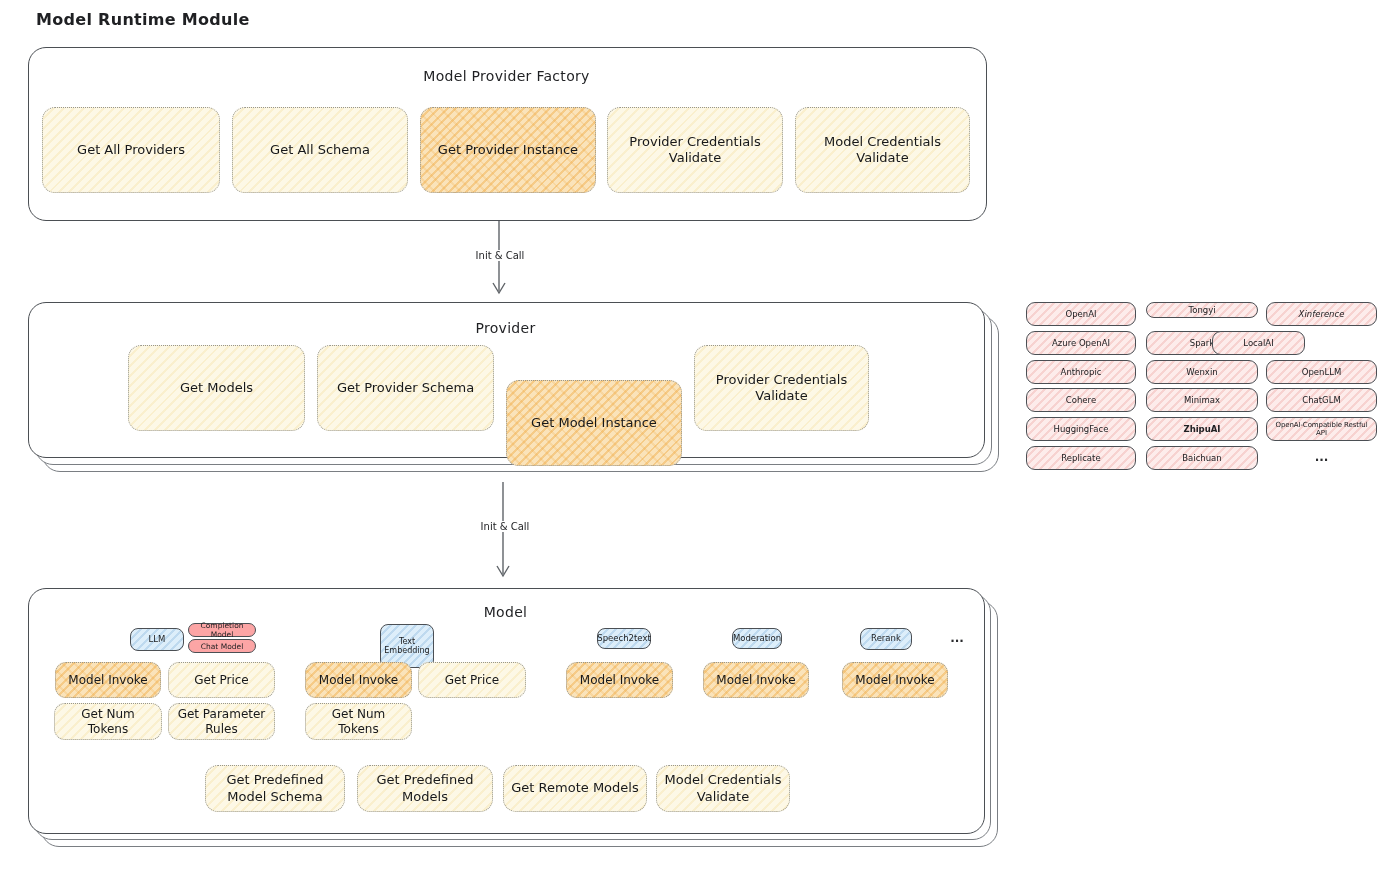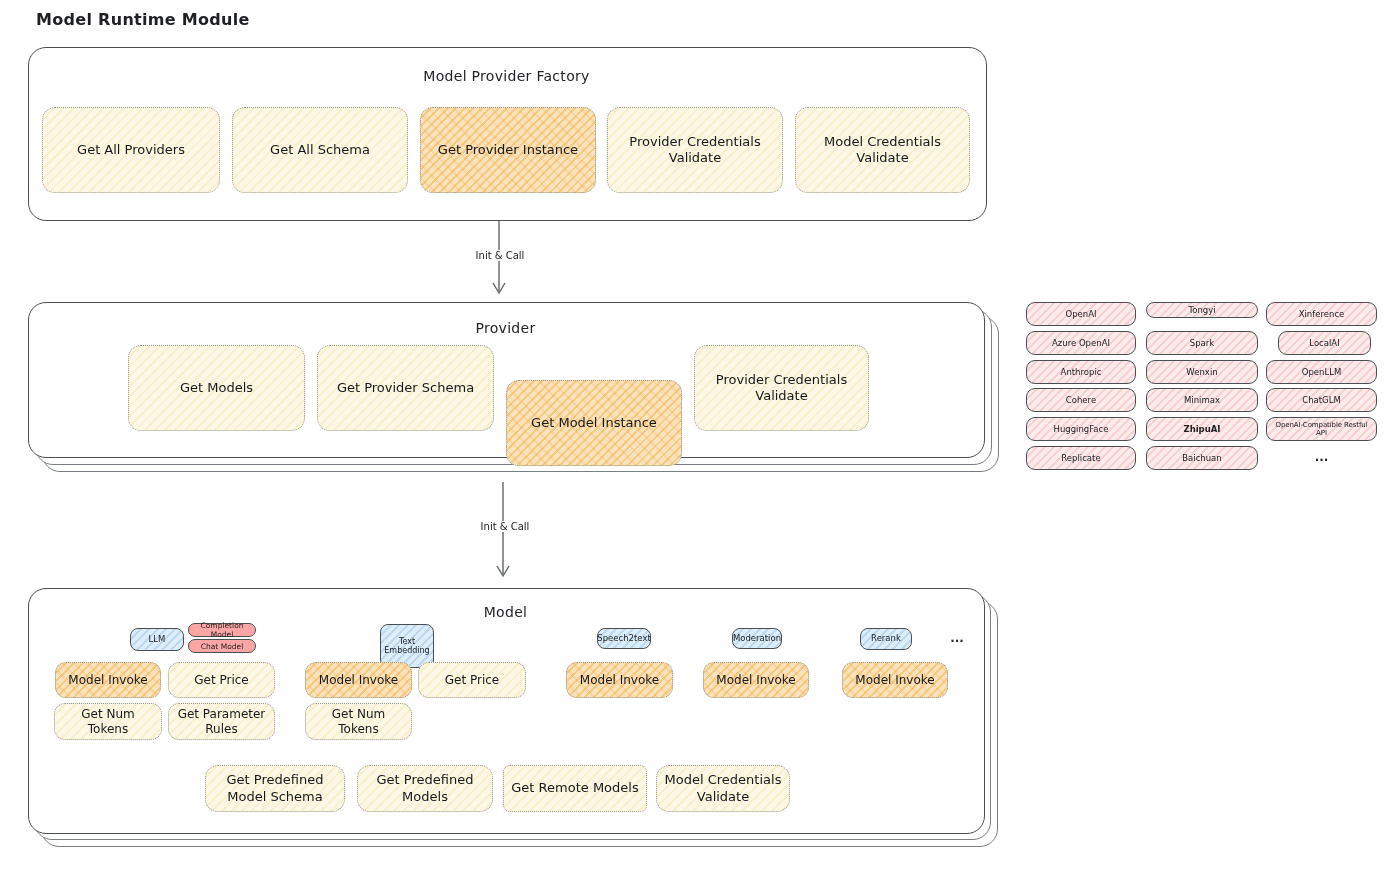--- a/index.html
+++ b/index.html
@@ -97,25 +97,25 @@
   <div class="container-box" style="left:28px; top:302px; width:955px; height:154px;"></div>
   <div class="abs sec-title" style="left:28px; top:320px; width:955px;">Provider</div>
 
   <div class="ybox" style="left:128px; top:345px; width:177px; height:86px;">Get Models</div>
   <div class="ybox" style="left:317px; top:345px; width:177px; height:86px;">Get Provider Schema</div>
   <div class="ybox hl" style="left:506px; top:341px; width:176px; height:86px;margin-top:39px;">Get Model Instance</div>
   <div class="ybox" style="left:694px; top:345px; width:175px; height:86px;">Provider Credentials Validate</div>
 
   <div class="pink" style="left:1026px; top:302px; width:110px; height:24px;">OpenAI</div>
   <div class="pink" style="left:1146px; top:302px; width:112px; height:16px;">Tongyi</div>
-  <div class="pink" style="left:1266px; top:302px; width:111px; height:24px;">Xinference</div>
+  <div class="pink" style="left:1266px; top:302px; width:111px; height:24px;font-style:italic;">Xinference</div>
 
   <div class="pink" style="left:1026px; top:331px; width:110px; height:24px;">Azure OpenAI</div>
   <div class="pink" style="left:1146px; top:331px; width:112px; height:24px;">Spark</div>
-  <div class="pink" style="left:1278px; top:331px; width:93px; height:24px;">LocalAI</div>
+  <div class="pink" style="left:1212px; top:331px; width:93px; height:24px;">LocalAI</div>
 
   <div class="pink" style="left:1026px; top:360px; width:110px; height:24px;">Anthropic</div>
   <div class="pink" style="left:1146px; top:360px; width:112px; height:24px;">Wenxin</div>
   <div class="pink" style="left:1266px; top:360px; width:111px; height:24px;">OpenLLM</div>
 
   <div class="pink" style="left:1026px; top:388px; width:110px; height:24px;">Cohere</div>
   <div class="pink" style="left:1146px; top:388px; width:112px; height:24px;">Minimax</div>
   <div class="pink" style="left:1266px; top:388px; width:111px; height:24px;">ChatGLM</div>
 
   <div class="pink" style="left:1026px; top:417px; width:110px; height:24px;">HuggingFace</div>
@@ -153,16 +153,16 @@
   <div class="ybox small hl" style="left:566px; top:662px; width:107px; height:36px;">Model Invoke</div>
   <div class="ybox small hl" style="left:703px; top:662px; width:106px; height:36px;">Model Invoke</div>
   <div class="ybox small hl" style="left:842px; top:662px; width:106px; height:36px;">Model Invoke</div>
 
   <div class="ybox small" style="left:54px;  top:703px; width:108px; height:37px;">Get Num Tokens</div>
   <div class="ybox small" style="left:168px; top:703px; width:107px; height:37px;">Get Parameter Rules</div>
   <div class="ybox small" style="left:305px; top:703px; width:107px; height:37px;">Get Num Tokens</div>
 
   <div class="ybox" style="left:205px; top:765px; width:140px; height:47px;">Get Predefined Model Schema</div>
   <div class="ybox" style="left:357px; top:765px; width:136px; height:47px;">Get Predefined Models</div>
-  <div class="ybox" style="left:503px; top:765px; width:144px; height:47px;border-radius:7px;">Get Remote Models</div>
+  <div class="ybox" style="left:503px; top:765px; width:144px; height:47px;">Get Remote Models</div>
   <div class="ybox" style="left:656px; top:765px; width:134px; height:47px;">Model Credentials Validate</div>
 
 </div>
 
 </body></html>

